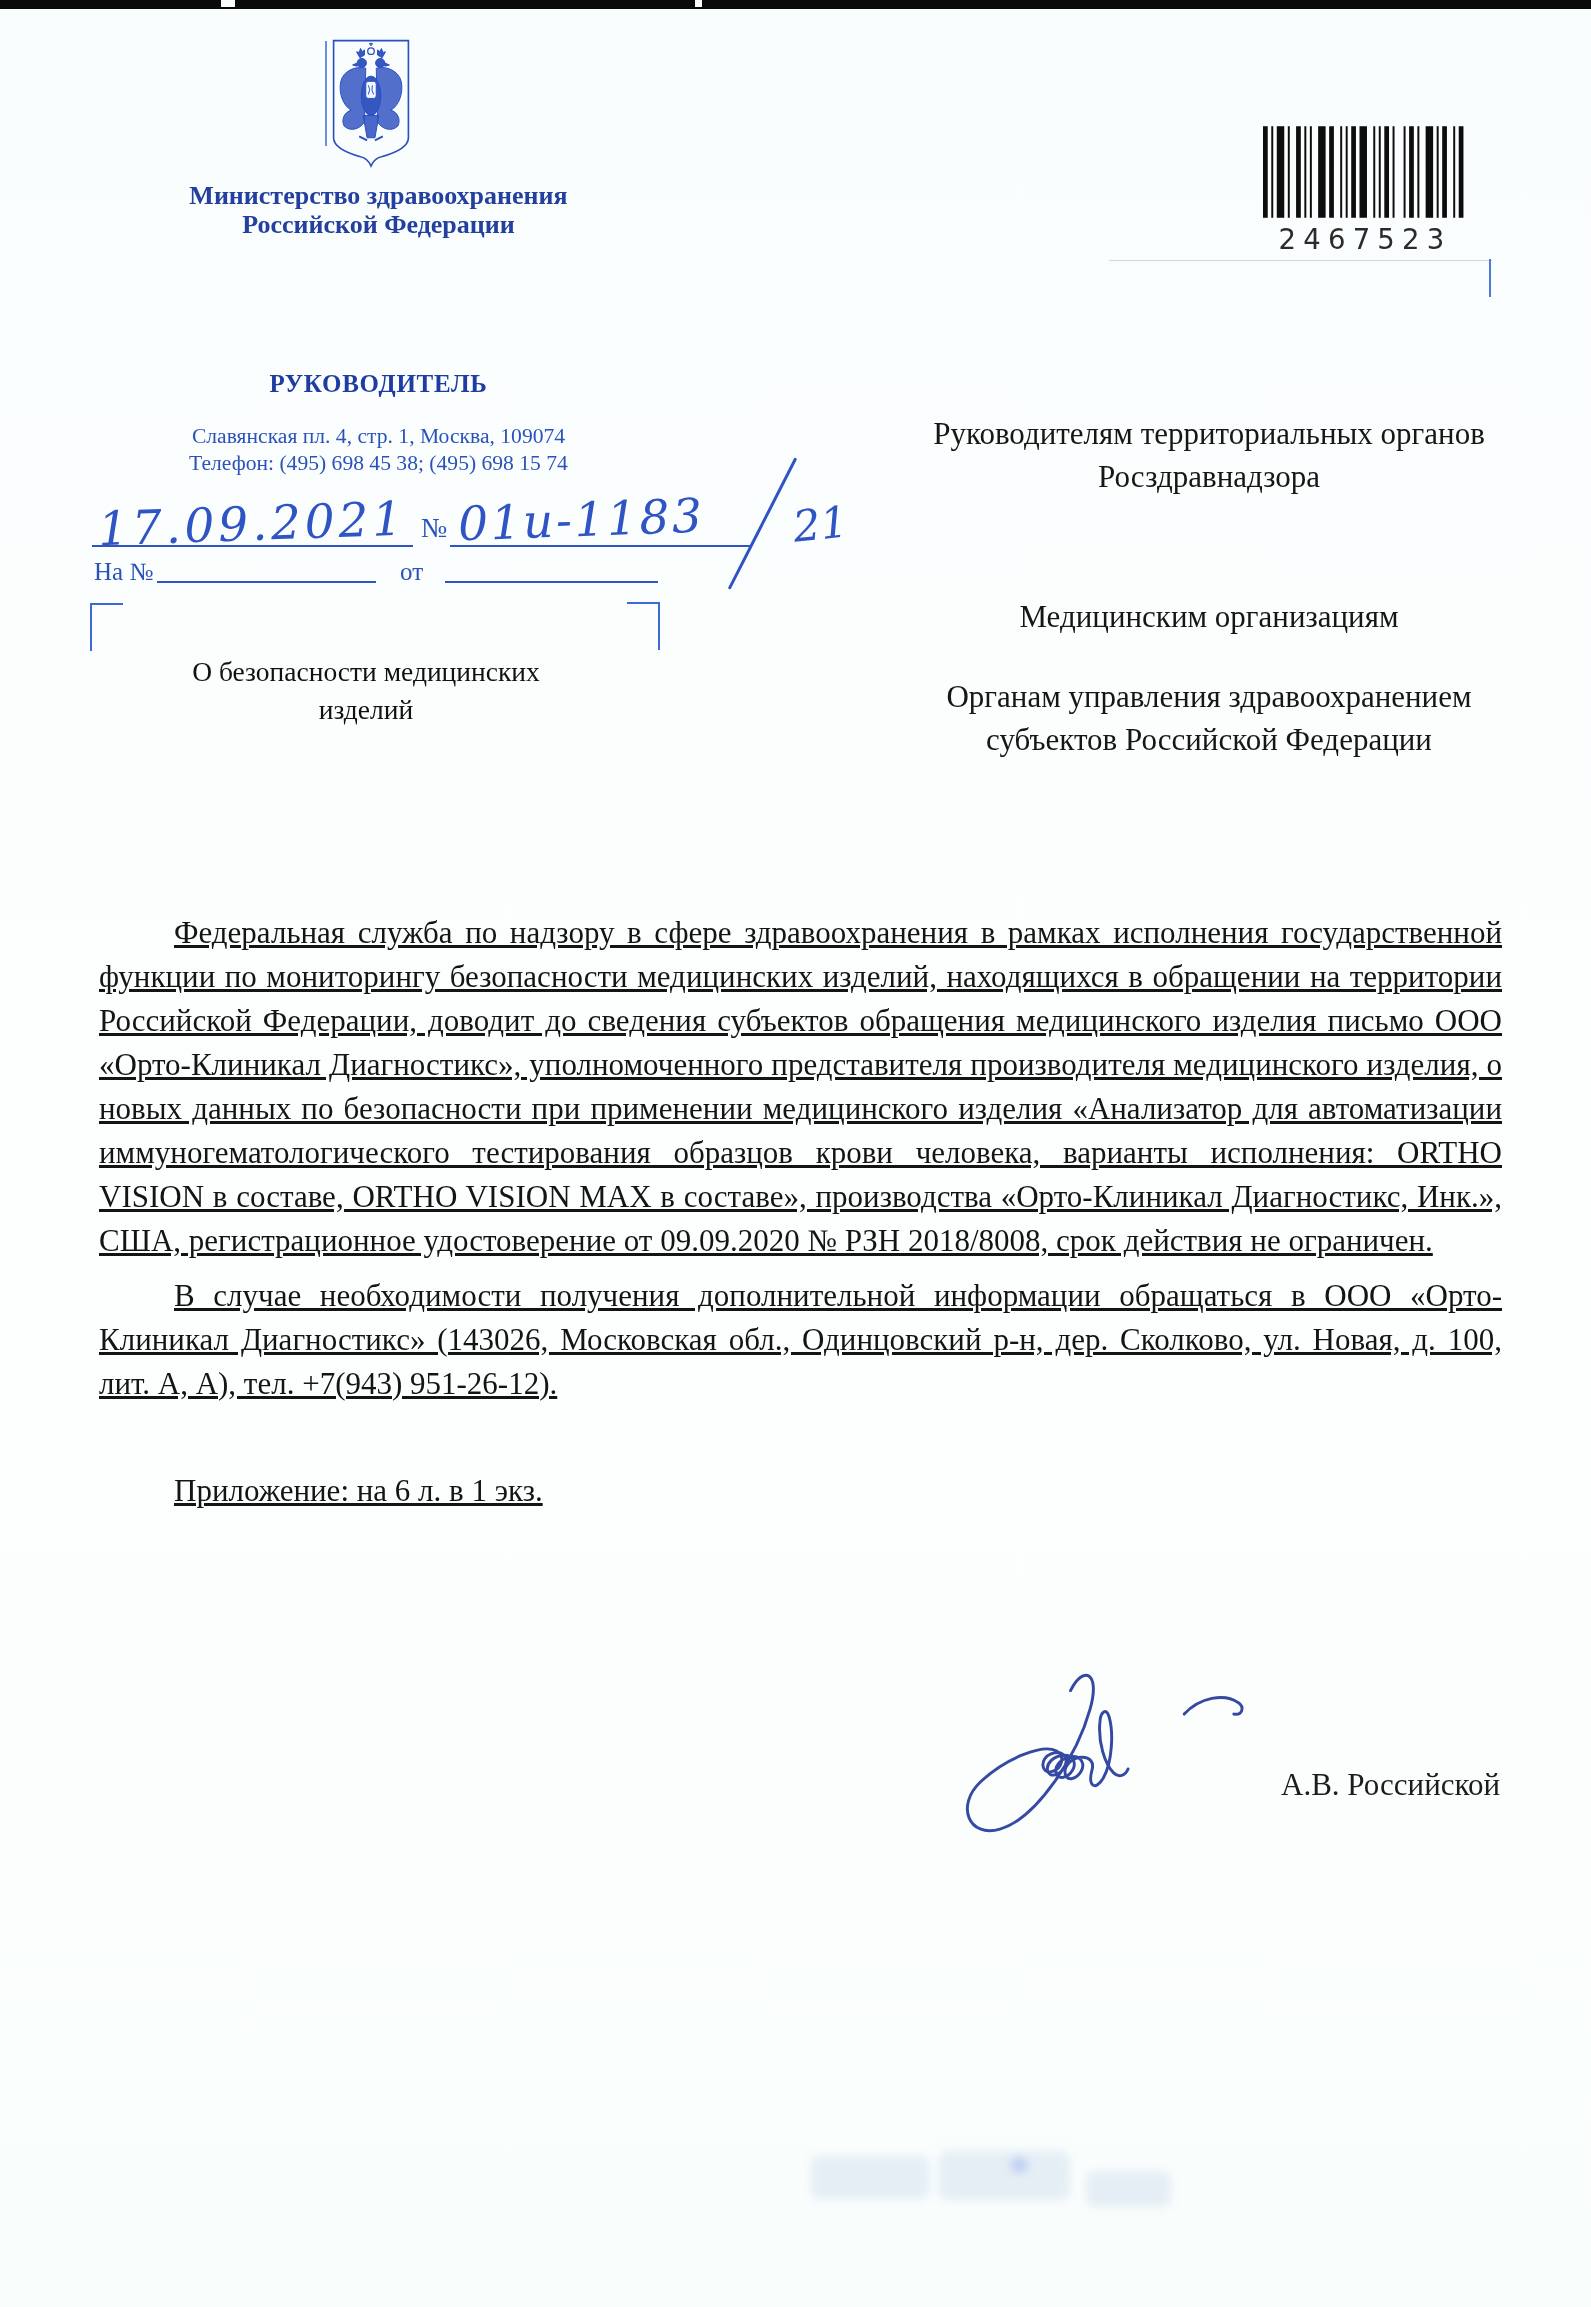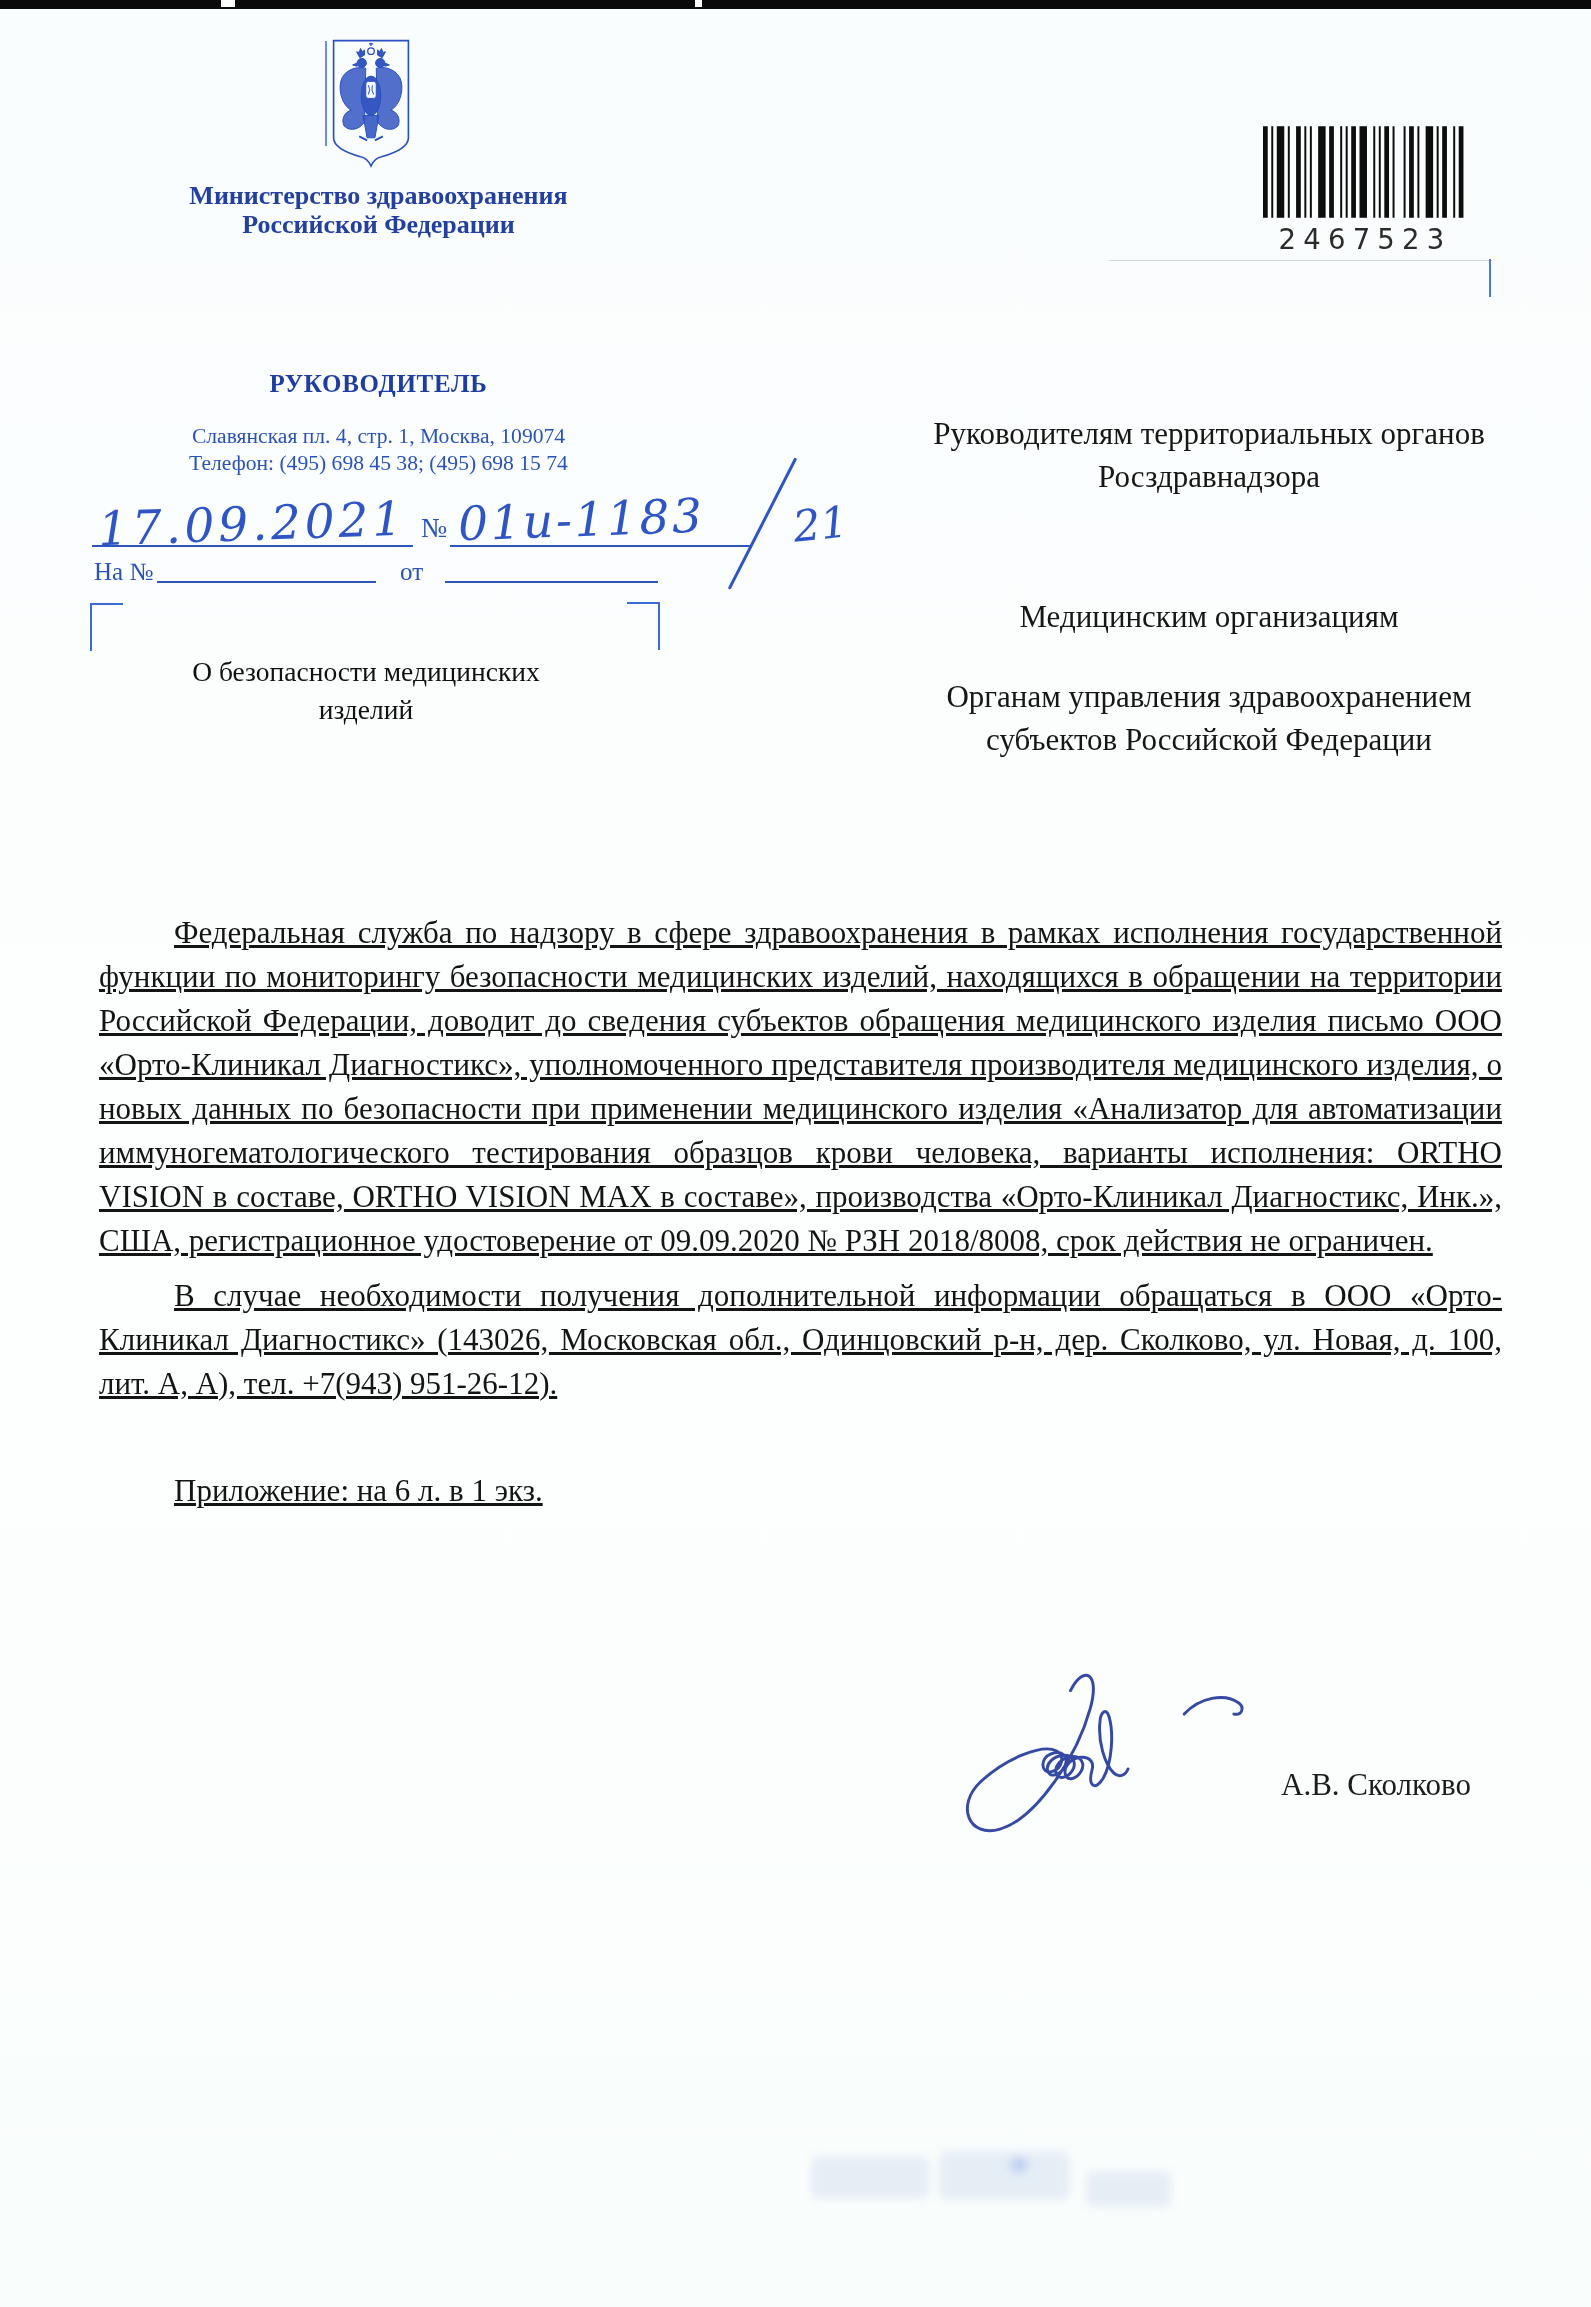--- a/index.html
+++ b/index.html
@@ -163,21 +163,21 @@
       <path d="M238,56 C258,16 284,28 268,84 C248,156 186,252 130,268 C82,282 62,232 100,196
                C140,158 196,138 216,148 C230,155 226,176 209,180 C193,184 190,160 208,153
                C226,146 236,158 229,172 C222,186 206,190 203,179 C200,168 212,156 227,155
                C241,154 248,166 241,178 C234,190 219,193 216,182 C213,171 225,158 240,157
                C254,156 261,168 254,180 C247,192 233,195 230,184 C227,172 240,158 256,158
                C268,158 274,166 271,177 C264,203 276,210 288,190 C302,166 304,120 297,96
                C293,82 284,88 283,104 C280,134 290,168 304,182 C312,190 322,186 326,176"></path>
       <path d="M412,92 C436,66 474,60 494,74 C506,82 500,94 488,92"></path>
     </g>
   </svg>
-  <div class="abs signer">А.В. Сколково</div>
+  <div class="abs signer">А.В. Российской</div>
 
   <div class="abs smudge" style="left:811px;top:2156px;width:118px;height:43px;"></div>
   <div class="abs smudge" style="left:939px;top:2151px;width:131px;height:49px;"></div>
   <div class="abs smudge" style="left:1086px;top:2171px;width:85px;height:36px;"></div>
   <div class="abs smudge" style="left:1011px;top:2158px;width:15.7px;height:14.4px;background:rgba(70,110,230,.28);"></div>
 
 </div>
 
 
 </body></html>

